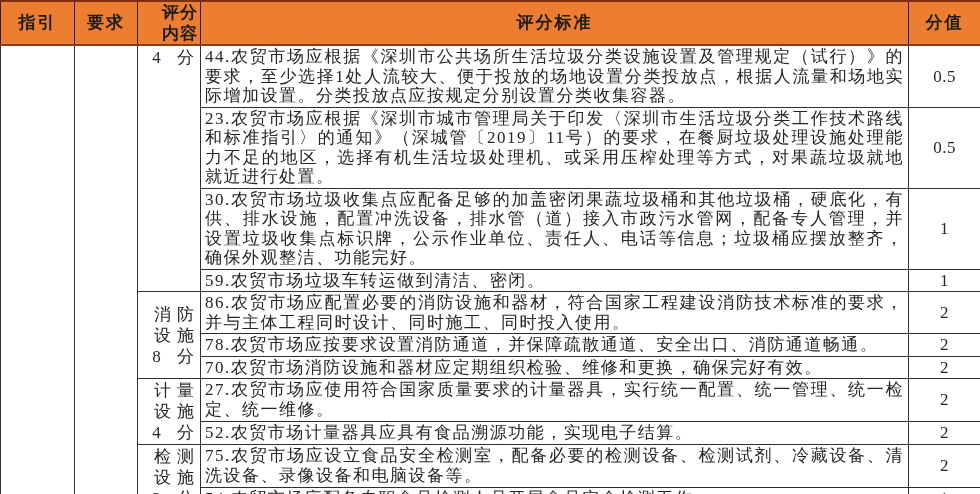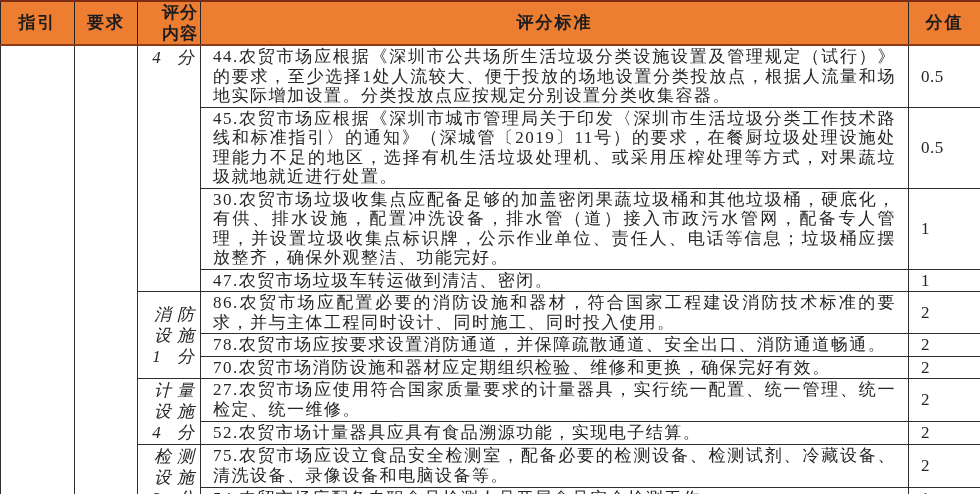--- a/index.html
+++ b/index.html
@@ -29,39 +29,39 @@
     vertical-align:middle;
     border:1px solid #262626;
     border-bottom:2px solid #8a3a15;
     padding:0 2px;
     height:36px;
   }
   .score-table td{
     border:1px solid #2e2e2e;
     font-size:17px;
     line-height:19.5px;
-    padding:1px 12px;
+    padding:1px 4px;
     vertical-align:middle;
     overflow:hidden;
   }
   td.standard{
     text-align:justify;
     letter-spacing:1.5px;
     color:#262626;
   }
   td.score{
+    text-align:center;
     letter-spacing:0.5px;
     font-size:17px;
     color:#262626;
   }
   td.group{
     text-align:center;
     padding:1px 0;
     color:#262626;
-    font-style:italic;
   }
   td.group-top{vertical-align:top;}
   .gline{
     display:block;
     line-height:21px;
     letter-spacing:6px;
     text-align:right;
   }
   td.empty-col{background:#fff;}
 </style>
@@ -93,36 +93,36 @@
       <tr>
         <td class="empty-col" rowspan="11"></td>
         <td class="empty-col" rowspan="11"></td>
         <td class="group group-top" rowspan="4">
           <span class="gline">4 分</span>
         </td>
         <td class="standard">44.农贸市场应根据《深圳市公共场所生活垃圾分类设施设置及管理规定（试行）》的要求，至少选择1处人流较大、便于投放的场地设置分类投放点，根据人流量和场地实际增加设置。分类投放点应按规定分别设置分类收集容器。</td>
         <td class="score">0.5</td>
       </tr>
       <tr>
-        <td class="standard">45.农贸市场应根据《深圳市城市管理局关于印发〈深圳市生活垃圾分类工作技术路线和标准指引〉的通知》（深城管〔2019〕11号）的要求，在餐厨垃圾处理设施处理能力不足的地区，选择有机生活垃圾处理机、或采用压榨处理等方式，对果蔬垃圾就地就近进行处置。</td>
+        <td class="standard">23.农贸市场应根据《深圳市城市管理局关于印发〈深圳市生活垃圾分类工作技术路线和标准指引〉的通知》（深城管〔2019〕11号）的要求，在餐厨垃圾处理设施处理能力不足的地区，选择有机生活垃圾处理机、或采用压榨处理等方式，对果蔬垃圾就地就近进行处置。</td>
         <td class="score">0.5</td>
       </tr>
       <tr>
         <td class="standard">30.农贸市场垃圾收集点应配备足够的加盖密闭果蔬垃圾桶和其他垃圾桶，硬底化，有供、排水设施，配置冲洗设备，排水管（道）接入市政污水管网，配备专人管理，并设置垃圾收集点标识牌，公示作业单位、责任人、电话等信息；垃圾桶应摆放整齐，确保外观整洁、功能完好。</td>
         <td class="score">1</td>
       </tr>
       <tr>
-        <td class="standard">47.农贸市场垃圾车转运做到清洁、密闭。</td>
+        <td class="standard">59.农贸市场垃圾车转运做到清洁、密闭。</td>
         <td class="score">1</td>
       </tr>
       <tr>
         <td class="group" rowspan="3">
           <span class="gline">消防</span>
           <span class="gline">设施</span>
-          <span class="gline">1 分</span>
+          <span class="gline">8 分</span>
         </td>
         <td class="standard">86.农贸市场应配置必要的消防设施和器材，符合国家工程建设消防技术标准的要求，并与主体工程同时设计、同时施工、同时投入使用。</td>
         <td class="score">2</td>
       </tr>
       <tr>
         <td class="standard">78.农贸市场应按要求设置消防通道，并保障疏散通道、安全出口、消防通道畅通。</td>
         <td class="score">2</td>
       </tr>
       <tr>
         <td class="standard">70.农贸市场消防设施和器材应定期组织检验、维修和更换，确保完好有效。</td>

